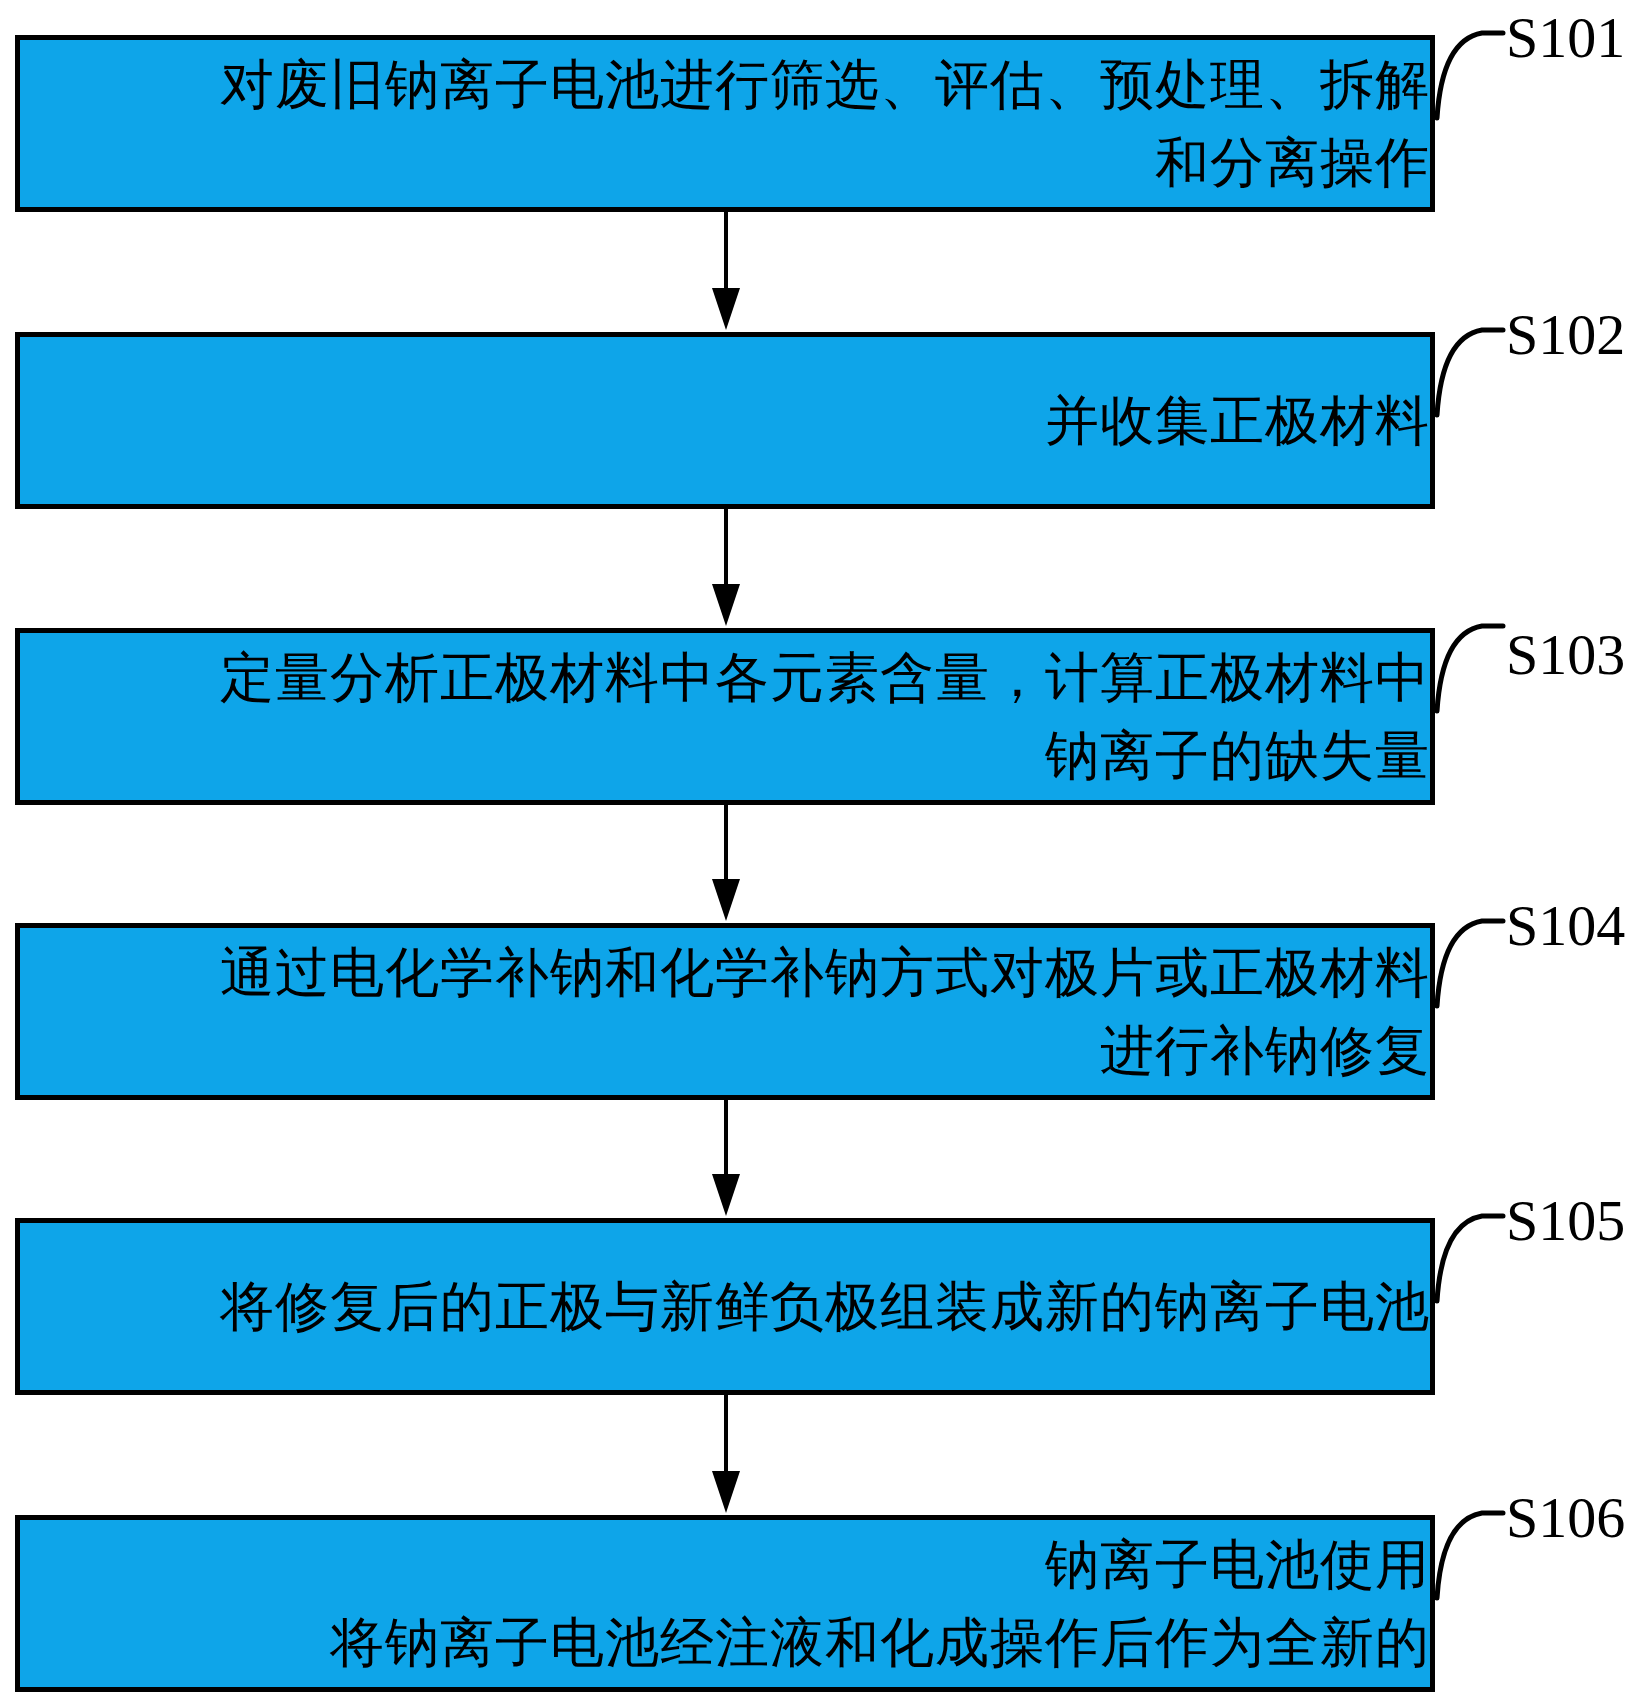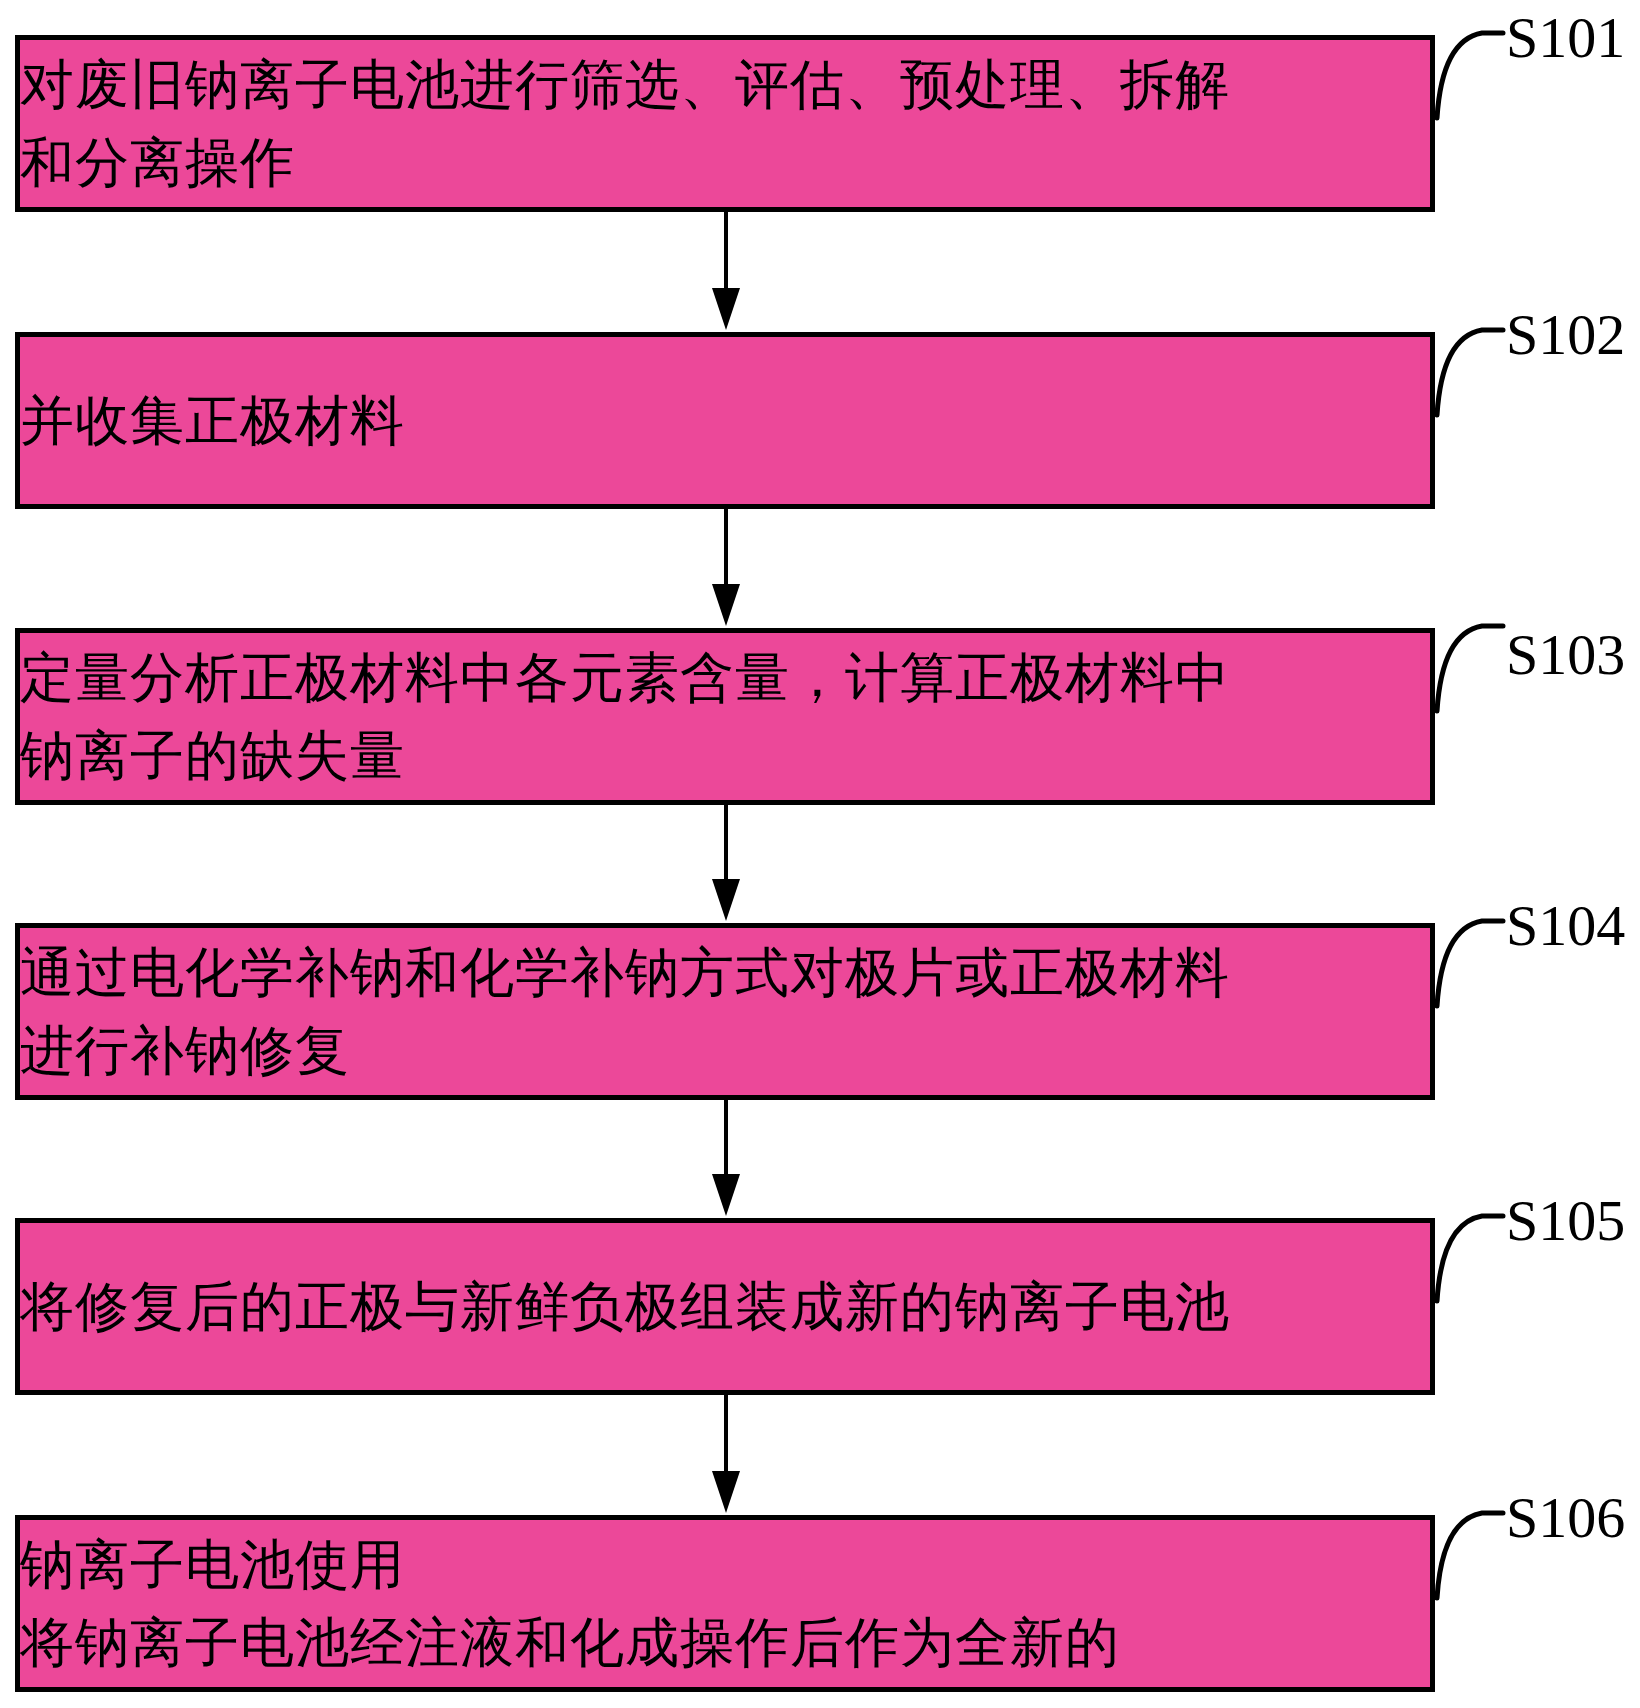--- a/index.html
+++ b/index.html
@@ -3,22 +3,22 @@
 <meta charset="utf-8">
 <style>
   html,body{margin:0;padding:0;background:#ffffff;}
   body{
     width:1640px;height:1708px;position:relative;overflow:hidden;
     font-family:"Liberation Serif","DejaVu Serif",serif;
     color:#000;
   }
   .box{
     position:absolute;left:15px;width:1420px;height:177px;
-    box-sizing:border-box;border:5px solid #000;background:#ec4899;
-    display:flex;flex-direction:column;justify-content:center;align-items:flex-start;
+    box-sizing:border-box;border:5px solid #000;background:#0ea5e9;
+    display:flex;flex-direction:column;justify-content:center;align-items:flex-end;
     text-align:center;
   }
   .line{
     font-size:54px;line-height:78px;white-space:nowrap;
     letter-spacing:1px;
   }
   .s0{top:35px}.s1{top:332px}.s2{top:628px}.s3{top:923px}.s4{top:1218px}.s5{top:1515px}
 
   .slabel{
     position:absolute;left:1506px;font-size:58px;line-height:58px;

